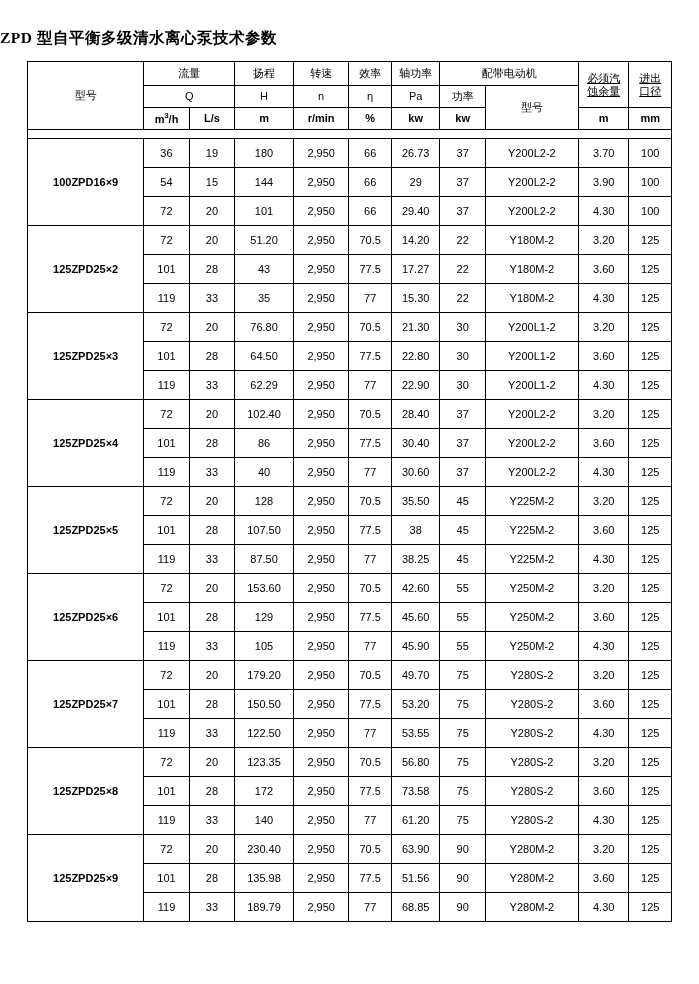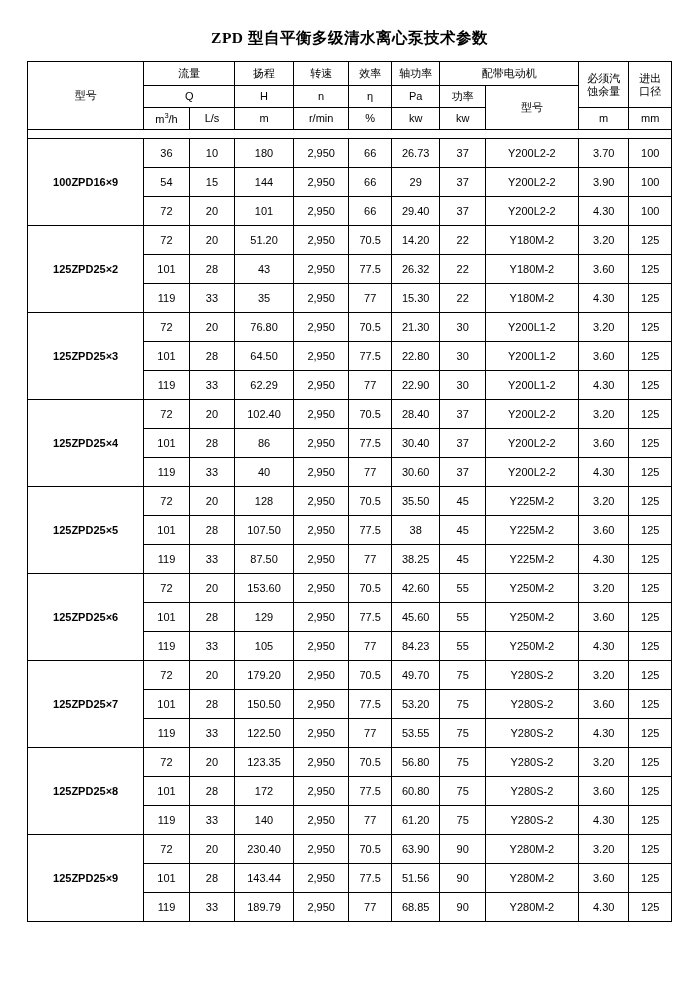--- a/index.html
+++ b/index.html
@@ -14,21 +14,21 @@
     color: #000000;
     overflow: hidden;
   }
   .page {
     position: relative;
     width: 699px;
     height: 984px;
     box-sizing: border-box;
   }
   .doc-title {
-    text-align: center;
+    text-align: left;
     font-size: 15.5px;
     font-weight: bold;
     letter-spacing: 0.5px;
     padding-top: 28px;
     padding-bottom: 12px;
     font-family: "Liberation Serif", "DejaVu Serif", serif;
   }
   table.spec {
     border-collapse: collapse;
     margin: 0 auto;
@@ -49,20 +49,21 @@
     font-weight: normal;
     font-size: 11.5px;
     height: 23px;
   }
   .hdr-model {
     font-size: 12px;
   }
   .unit {
     font-size: 10.5px;
     height: 21px;
+    font-weight: bold;
   }
   .sym {
     font-size: 11.5px;
     height: 21px;
   }
   .model-cell {
     font-size: 11.5px;
     font-weight: bold;
   }
   .data {
@@ -80,21 +81,21 @@
   col.c-h     { width: 58px; }
   col.c-n     { width: 55px; }
   col.c-eta   { width: 42px; }
   col.c-pa    { width: 48px; }
   col.c-pw    { width: 45px; }
   col.c-motor { width: 92px; }
   col.c-npsh  { width: 50px; }
   col.c-dia   { width: 42px; }
 
   sup { font-size: 7.5px; vertical-align: super; }
-  .two-line { line-height: 1.05; }
+  .two-line { line-height: 1.05; text-decoration: underline; }
 </style>
 </head>
 <body>
 
 <div class="page">
 
   <div class="doc-title">ZPD 型自平衡多级清水离心泵技术参数</div>
 
   <table class="spec">
     <colgroup>
@@ -153,21 +154,21 @@
       </tr>
     </thead>
 
     <tbody id="spec-body">
         <tr class="gap-row">
           <td colspan="11"></td>
         </tr>
         <tr>
           <td class="data model-cell" rowspan="3">100ZPD16×9</td>
           <td class="data">36</td>
-          <td class="data">10</td>
+          <td class="data">19</td>
           <td class="data">180</td>
           <td class="data">2,950</td>
           <td class="data">66</td>
           <td class="data">26.73</td>
           <td class="data">37</td>
           <td class="data">Y200L2-2</td>
           <td class="data">3.70</td>
           <td class="data">100</td>
         </tr>
         <tr>
@@ -206,21 +207,21 @@
           <td class="data">Y180M-2</td>
           <td class="data">3.20</td>
           <td class="data">125</td>
         </tr>
         <tr>
           <td class="data">101</td>
           <td class="data">28</td>
           <td class="data">43</td>
           <td class="data">2,950</td>
           <td class="data">77.5</td>
-          <td class="data">26.32</td>
+          <td class="data">17.27</td>
           <td class="data">22</td>
           <td class="data">Y180M-2</td>
           <td class="data">3.60</td>
           <td class="data">125</td>
         </tr>
         <tr>
           <td class="data">119</td>
           <td class="data">33</td>
           <td class="data">35</td>
           <td class="data">2,950</td>
@@ -366,21 +367,21 @@
           <td class="data">Y250M-2</td>
           <td class="data">3.60</td>
           <td class="data">125</td>
         </tr>
         <tr>
           <td class="data">119</td>
           <td class="data">33</td>
           <td class="data">105</td>
           <td class="data">2,950</td>
           <td class="data">77</td>
-          <td class="data">84.23</td>
+          <td class="data">45.90</td>
           <td class="data">55</td>
           <td class="data">Y250M-2</td>
           <td class="data">4.30</td>
           <td class="data">125</td>
         </tr>
         <tr>
           <td class="data model-cell" rowspan="3">125ZPD25×7</td>
           <td class="data">72</td>
           <td class="data">20</td>
           <td class="data">179.20</td>
@@ -428,21 +429,21 @@
           <td class="data">Y280S-2</td>
           <td class="data">3.20</td>
           <td class="data">125</td>
         </tr>
         <tr>
           <td class="data">101</td>
           <td class="data">28</td>
           <td class="data">172</td>
           <td class="data">2,950</td>
           <td class="data">77.5</td>
-          <td class="data">60.80</td>
+          <td class="data">73.58</td>
           <td class="data">75</td>
           <td class="data">Y280S-2</td>
           <td class="data">3.60</td>
           <td class="data">125</td>
         </tr>
         <tr>
           <td class="data">119</td>
           <td class="data">33</td>
           <td class="data">140</td>
           <td class="data">2,950</td>
@@ -462,21 +463,21 @@
           <td class="data">70.5</td>
           <td class="data">63.90</td>
           <td class="data">90</td>
           <td class="data">Y280M-2</td>
           <td class="data">3.20</td>
           <td class="data">125</td>
         </tr>
         <tr>
           <td class="data">101</td>
           <td class="data">28</td>
-          <td class="data">143.44</td>
+          <td class="data">135.98</td>
           <td class="data">2,950</td>
           <td class="data">77.5</td>
           <td class="data">51.56</td>
           <td class="data">90</td>
           <td class="data">Y280M-2</td>
           <td class="data">3.60</td>
           <td class="data">125</td>
         </tr>
         <tr>
           <td class="data">119</td>

